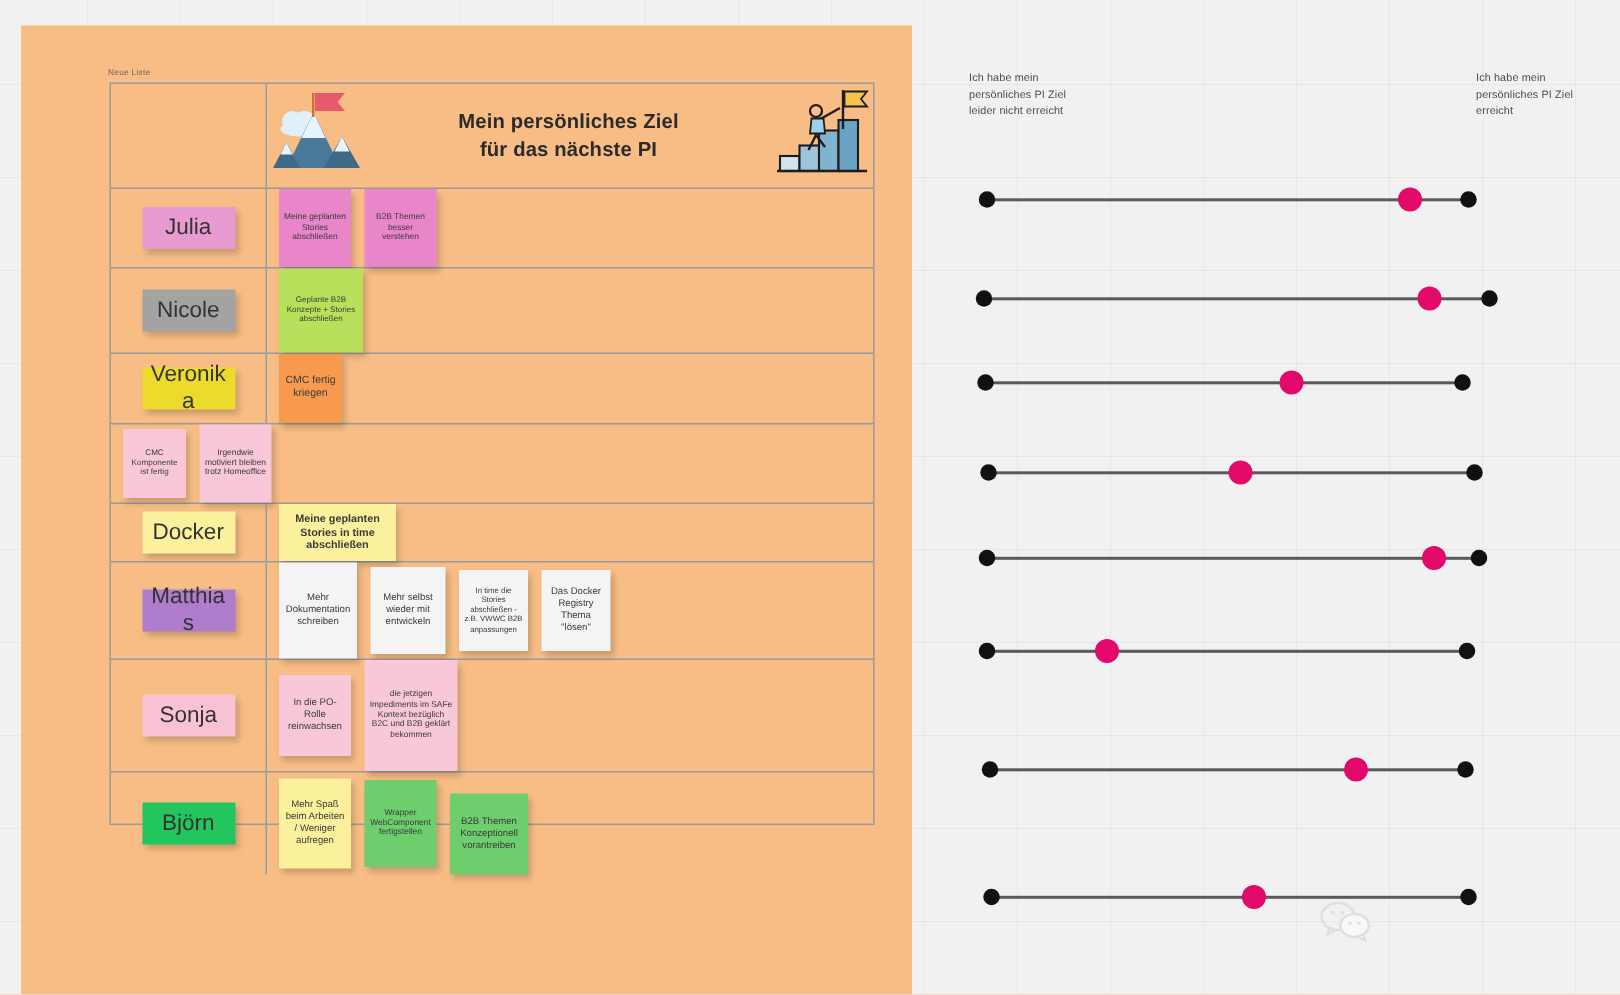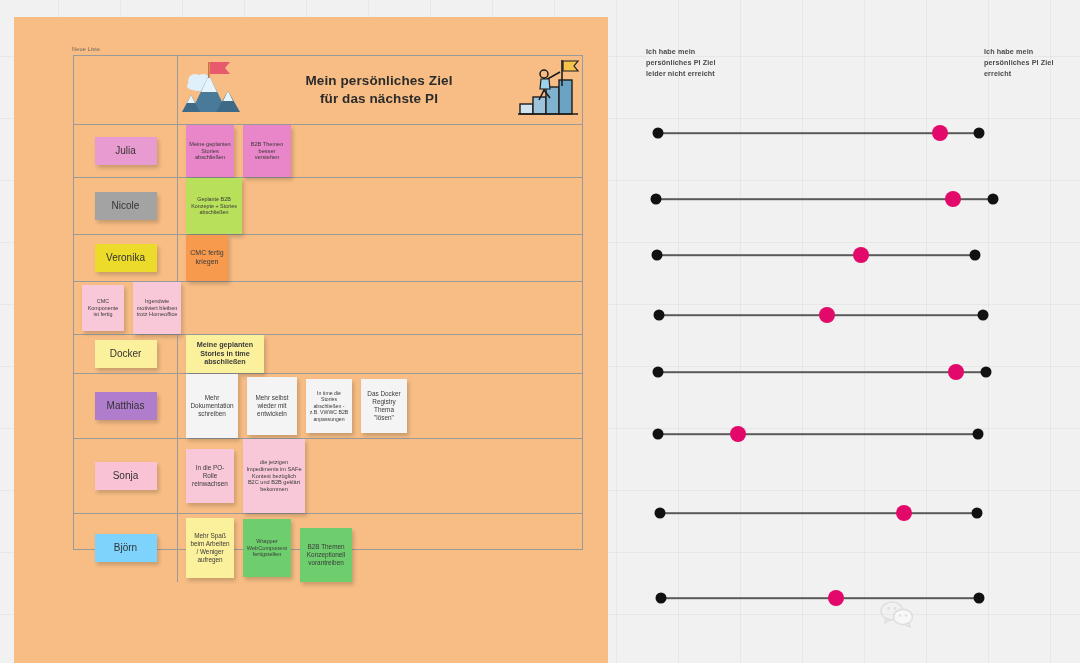--- a/index.html
+++ b/index.html
@@ -75,51 +75,51 @@
     display:flex;align-items:center;justify-content:center;
     text-align:center;
     color:#3a3a3a;
     box-shadow:2px 3px 4px rgba(0,0,0,.18);
     padding:3px;
     line-height:1.22;
     word-break:break-word;
   }
   .name-note{
     width:62px;height:28px;
-    font-size:10px;color:#333;text-align:right;
+    font-size:15px;color:#333;
   }
   
   .n-julia   {background:#e89bd0;}
   .n-nicole  {background:#a3a3a3;}
   .n-veronika{background:#eddb2c;}
   .n-jonas   {background:#4ec3e8;}
   .n-marius  {background:#fbf19c;}
   .n-matthias{background:#b07ccc;}
   .n-sonja   {background:#f9c2d5;}
-  .n-bjoern  {background:#7dd3fc;}
+  .n-bjoern  {background:#22c55e;}
 
   
   .g-pinkmag {background:#e985c9;}
   .g-green   {background:#b9e05b;}
   .g-orange  {background:#f79a4e;}
   .g-lightpink{background:#f9c8d8;}
   .g-paleyellow{background:#fbf19c;}
   .g-white   {background:#f4f4f4;}
   .g-midgreen{background:#6ece6e;}
 
   .sz-s{width:42px;height:46px;font-size:5.4px;}
   .sz-m{width:48px;height:52px;font-size:5.6px;}
   .sz-l{width:56px;height:56px;font-size:6.4px;}
   .sz-wide{width:78px;height:38px;font-size:7.2px;font-weight:bold;}
   .sz-big{width:60px;height:76px;font-size:6.2px;}
   .sz-sq{width:50px;height:62px;font-size:6.4px;}
   .sz-tall{width:54px;height:66px;font-size:6.4px;}
   .axis-label{
     position:absolute;
-    font-size:7.2px;color:#4a4a4a;line-height:1.55;font-weight:bold;
+    font-size:7.2px;color:#4a4a4a;line-height:1.55;font-weight:normal;
     letter-spacing:.1px;
   }
   #lbl-left{left:646px;top:46px;width:120px;}
   #lbl-right{left:984px;top:46px;width:96px;}
 
   .slider{position:absolute;height:16px;}
   .track{
     position:absolute;left:0;right:0;top:50%;
     height:1.6px;background:#5a5a5a;transform:translateY(-50%);
   }

